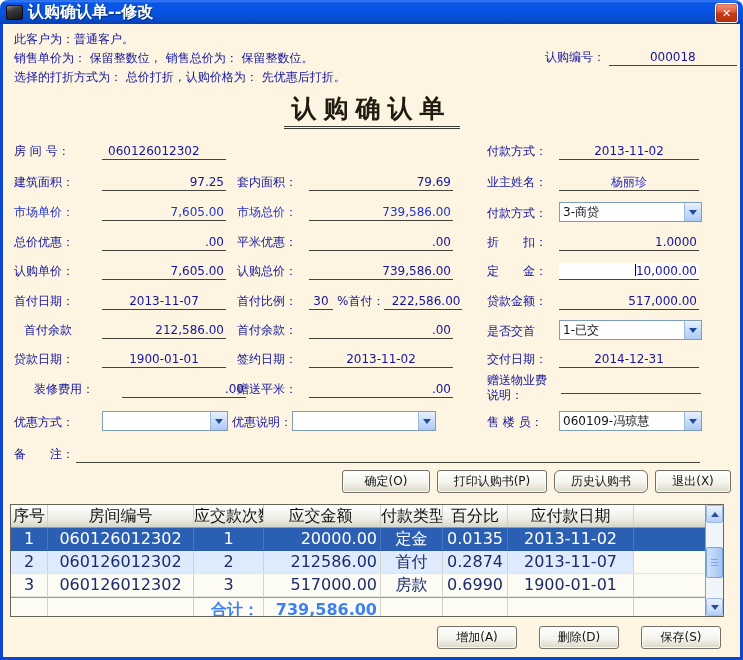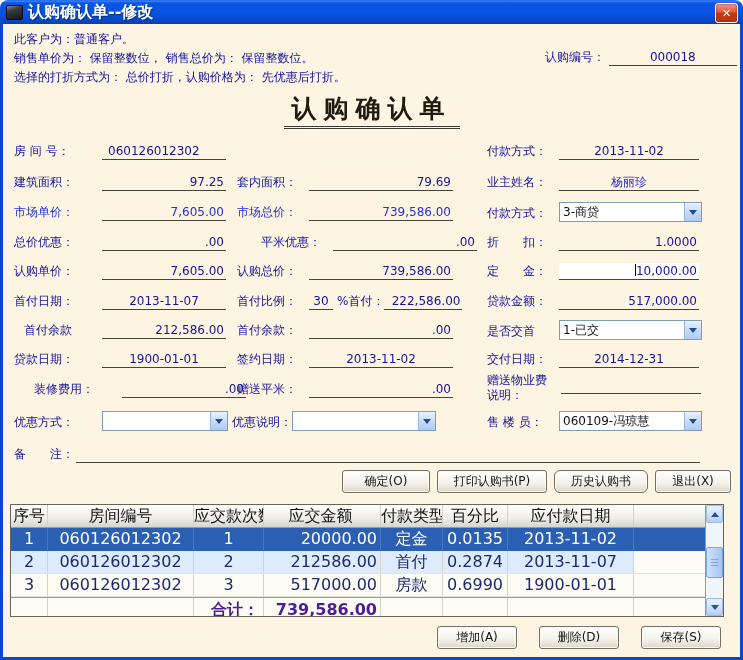--- a/index.html
+++ b/index.html
@@ -71,21 +71,21 @@
   .trow{display:flex;height:22px;line-height:21px;flex-shrink:0;}
   .thead{background:linear-gradient(180deg,#ffffff 0%,#efefe8 60%,#d6d6ca 100%);border-bottom:1px solid #9a9a8e;color:#111;}
   .tc{box-sizing:border-box;border-right:1px solid #d2d2c6;text-align:center;font-size:16px;white-space:nowrap;overflow:hidden;}
   .c0{width:37px;}.c1{width:146px;}.c2{width:70px;}.c3{width:117px;text-align:right;padding-right:3px;}
   .c4{width:62px;}.c5{width:65px;}.c6{width:126px;}.c7{flex:1;border-right:none;}
   .rbody{color:#1b2a6b;border-bottom:1px solid #e2e6da;}
   .rsel{background:#2b5fb4;color:#fff;border-bottom:1px solid #2b5fb4;}
   .rsel .tc{border-right-color:#4a77c2;}
   .ralt{background:#ddebfc;}
   .rwhite{background:#fcfcf5;}
-  .rtotal{background:#fcfcf5;color:#4c1d95;font-weight:bold;border-top:1px solid #9a9a8e;height:24px;line-height:23px;}
+  .rtotal{background:#fcfcf5;color:#3b82f6;font-weight:bold;border-top:1px solid #9a9a8e;height:24px;line-height:23px;}
   .rtotal .tc{border-right-color:#d2d2c6;}
   
   .sb{width:17px;background:#f0f5fb;border-left:1px solid #9a9a8e;display:flex;flex-direction:column;}
   .sb-btn{
     height:16px;flex-shrink:0;border:1px solid #9cbcf0;border-radius:2px;
     background:linear-gradient(180deg,#e9f1fd 0%,#cfe0fa 60%,#b4ccf4 100%);
     display:flex;align-items:center;justify-content:center;cursor:pointer;
   }
   .tri-up{width:0;height:0;border-left:4px solid transparent;border-right:4px solid transparent;border-bottom:5px solid #274f9e;}
   .tri-dn{width:0;height:0;border-left:4px solid transparent;border-right:4px solid transparent;border-top:5px solid #274f9e;}
@@ -152,21 +152,21 @@
         <span class="combo-val">3-商贷</span>
         <span class="combo-btn">
           <span class="chev"></span>
         </span>
       </span>
   </div>
 
   <div class="abs" style="left:14px;top:234px;">
     <span class="flabel" style="width:88px;">总价优惠：</span><span class="fval num" style="width:124px;">.00</span>
   </div>
-  <div class="abs" style="left:237px;top:234px;margin-left:24px;">
+  <div class="abs" style="left:237px;top:234px;">
     <span class="flabel" style="width:72px;">平米优惠：</span><span class="fval num" style="width:144px;">.00</span>
   </div>
   <div class="abs" style="left:487px;top:234px;">
     <span class="flabel" style="width:72px;">折　　扣：</span><span class="fval num" style="width:140px;">1.0000</span>
   </div>
 
   <div class="abs" style="left:14px;top:263px;">
     <span class="flabel" style="width:88px;">认购单价：</span><span class="fval num" style="width:124px;">7,605.00</span>
   </div>
   <div class="abs" style="left:237px;top:263px;">

